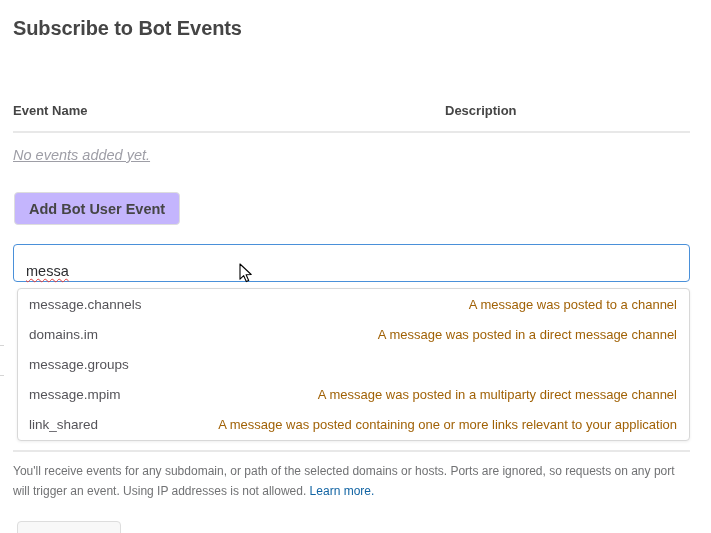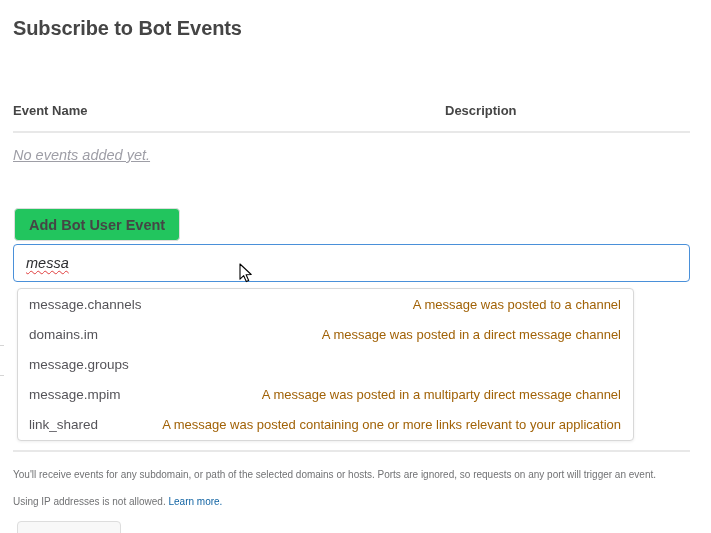--- a/index.html
+++ b/index.html
@@ -80,26 +80,26 @@
     color: #9e9ea6;
     line-height: 20px;
     white-space: nowrap;
     text-decoration: underline;
   }
 
   
   .add-btn {
     position: absolute;
     left: 14px;
-    top: 208px;
+    top: 192px;
     height: 33px;
     padding: 0 14px;
     display: flex;
     align-items: center;
-    background: #22c55e;
+    background: #c4b5fd;
     border: 1px solid #dddddd;
     border-radius: 4px;
     font-family: "Liberation Sans", sans-serif;
     font-size: 14.5px;
     font-weight: bold;
     color: #454545;
     cursor: pointer;
     white-space: nowrap;
   }
 
@@ -108,43 +108,42 @@
     position: absolute;
     left: 13px;
     top: 244px;
     width: 677px;
     height: 38px;
     background: #ffffff;
     border: 1px solid #4a90d9;
     border-radius: 4px;
     padding: 0 12px;
     display: flex;
-    align-items: center;
+    align-items: flex-end;
     cursor: text;
-    font-style: italic;
   }
   .combo-value {
     font-size: 14.5px;
     color: #2c2d30;
     line-height: 20px;
     
     text-decoration: underline;
     text-decoration-color: #e03e3e;
     text-decoration-style: wavy;
     text-decoration-thickness: 1px;
     text-underline-offset: 2px;
     white-space: nowrap;
   }
 
   
   .dropdown {
     position: absolute;
     left: 17px;
     top: 288px;
-    width: 617px;
+    width: 673px;
     height: 153px;
     background: #ffffff;
     border: 1px solid #d8d8d8;
     border-radius: 4px;
     box-shadow: 0 1px 3px rgba(0,0,0,0.07);
     overflow: hidden;
   }
   .dd-row {
     position: relative;
     height: 30px;
@@ -182,23 +181,23 @@
     width: 677px;
     height: 2px;
     background: #e8e8e8;
   }
 
   .footer-text {
     position: absolute;
     left: 13px;
     top: 461px;
     width: 670px;
-    font-size: 10px;
+    font-size: 12px;
     color: #717274;
-    line-height: 27px;
+    line-height: 20px;
   }
   .footer-link {
     color: #1264a3;
     text-decoration: none;
     cursor: pointer;
   }
 
   .bottom-btn {
     position: absolute;
     left: 17px;

